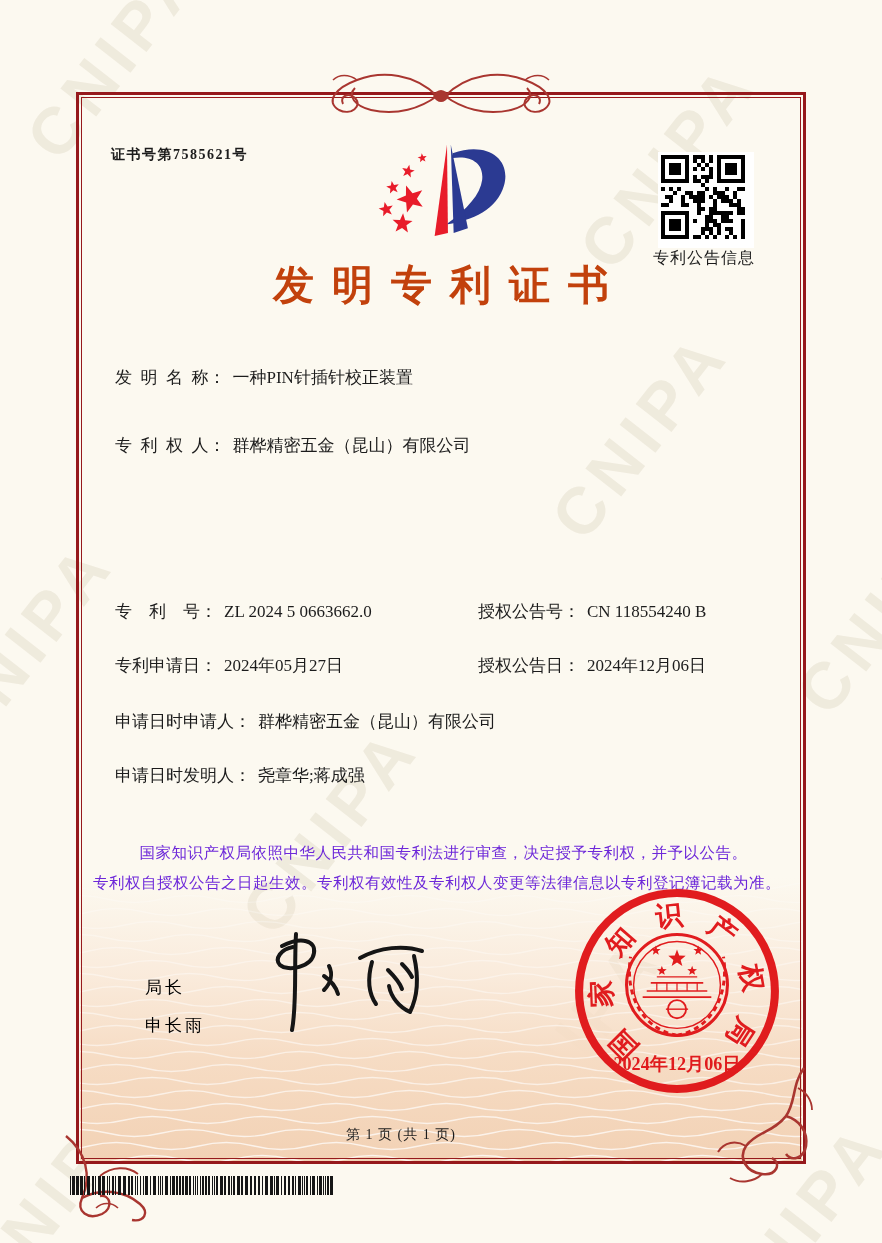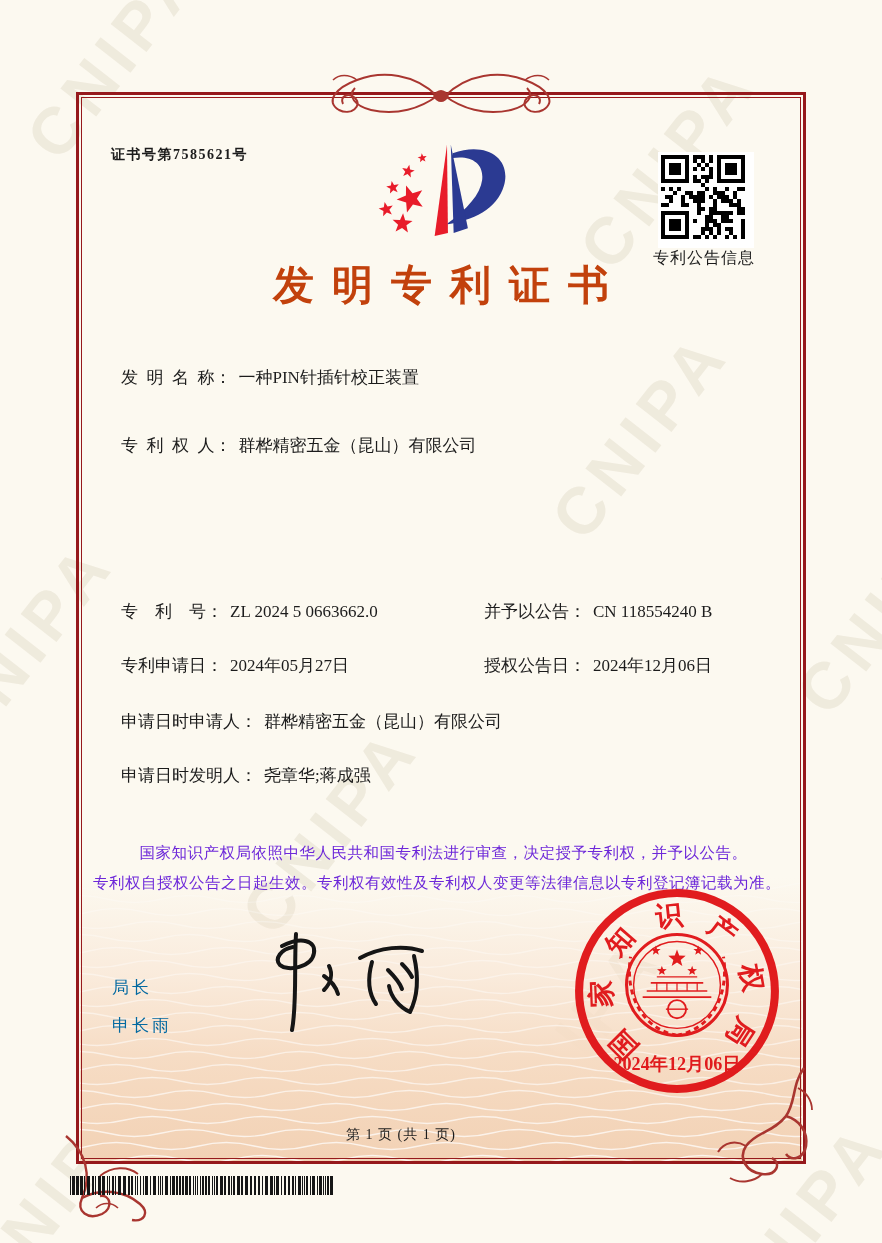--- a/index.html
+++ b/index.html
@@ -48,32 +48,32 @@
   .cert-no{position:absolute;left:111px;top:146px;z-index:5;font-size:14px;letter-spacing:1.5px;font-weight:bold;}
   .logo{position:absolute;left:352px;top:140px;width:190px;height:114px;z-index:5;}
   .qr{position:absolute;left:658px;top:152px;width:90px;height:90px;z-index:5;background:#fff;padding:3px;}
   .qr svg{display:block;}
   .qr-label{position:absolute;left:645px;top:248px;width:118px;z-index:5;font-size:16px;text-align:center;letter-spacing:1px;}
   .title{
     position:absolute;left:0;top:258px;width:100%;z-index:5;
     text-align:center;font-size:41px;font-weight:600;letter-spacing:18px;text-indent:18px;color:#c2410c;
   }
   
-  .row{position:absolute;left:121px;width:660px;z-index:5;font-size:17px;white-space:nowrap;}
+  .row{position:absolute;left:115px;width:660px;z-index:5;font-size:17px;white-space:nowrap;}
   .lab,.val{white-space:pre;}
   .val{margin-left:7px;}
   .pair-right{position:absolute;left:363px;top:0;white-space:nowrap;}
   
   .statement{position:absolute;left:93px;top:838px;width:698px;z-index:5;font-size:15.5px;line-height:30px;letter-spacing:0.5px;color:#6d28d9;}
   .statement .s1{text-indent:3em;}
   
   .director,.director-name{
-    position:absolute;left:112px;z-index:6;
+    position:absolute;left:145px;z-index:6;
     font-family:"Liberation Sans","DejaVu Sans",sans-serif;
-    font-size:17px;letter-spacing:3px;color:#0369a1;font-weight:500;
+    font-size:17px;letter-spacing:3px;color:#000000;font-weight:500;
   }
   .director{top:976px;}
   .director-name{top:1014px;}
   .signature{position:absolute;left:230px;top:926px;width:238px;height:114px;z-index:6;}
   .seal{position:absolute;left:570px;top:884px;width:214px;height:214px;z-index:7;opacity:0.96;}
   .seal text{font-family:"Liberation Serif","DejaVu Serif",serif;}
   .footer{position:absolute;left:0;top:1126px;width:802px;z-index:6;text-align:center;font-size:14px;letter-spacing:1px;}
   .barcode{position:absolute;left:70px;top:1176px;width:268px;height:19px;z-index:5;}
 </style>
 </head>
@@ -312,21 +312,21 @@
   <div class="title">发明专利证书</div>
 
   <div class="row" style="top:366px">
     <span class="lab">发  明  名  称：</span><span class="val">一种PIN针插针校正装置</span>
   </div>
   <div class="row" style="top:434px">
     <span class="lab">专  利  权  人：</span><span class="val">群桦精密五金（昆山）有限公司</span>
   </div>
   <div class="row" style="top:600px">
     <span class="lab">专　利　号：</span><span class="val">ZL 2024 5 0663662.0</span>
-    <span class="pair-right"><span class="lab">并予以公告：</span><span class="val">CN 118554240 B</span></span>
+    <span class="pair-right"><span class="lab">授权公告号：</span><span class="val">CN 118554240 B</span></span>
   </div>
   <div class="row" style="top:654px">
     <span class="lab">专利申请日：</span><span class="val">2024年05月27日</span>
     <span class="pair-right"><span class="lab">授权公告日：</span><span class="val">2024年12月06日</span></span>
   </div>
   <div class="row" style="top:710px">
     <span class="lab">申请日时申请人：</span><span class="val">群桦精密五金（昆山）有限公司</span>
   </div>
   <div class="row" style="top:764px">
     <span class="lab">申请日时发明人：</span><span class="val">尧章华;蒋成强</span>

